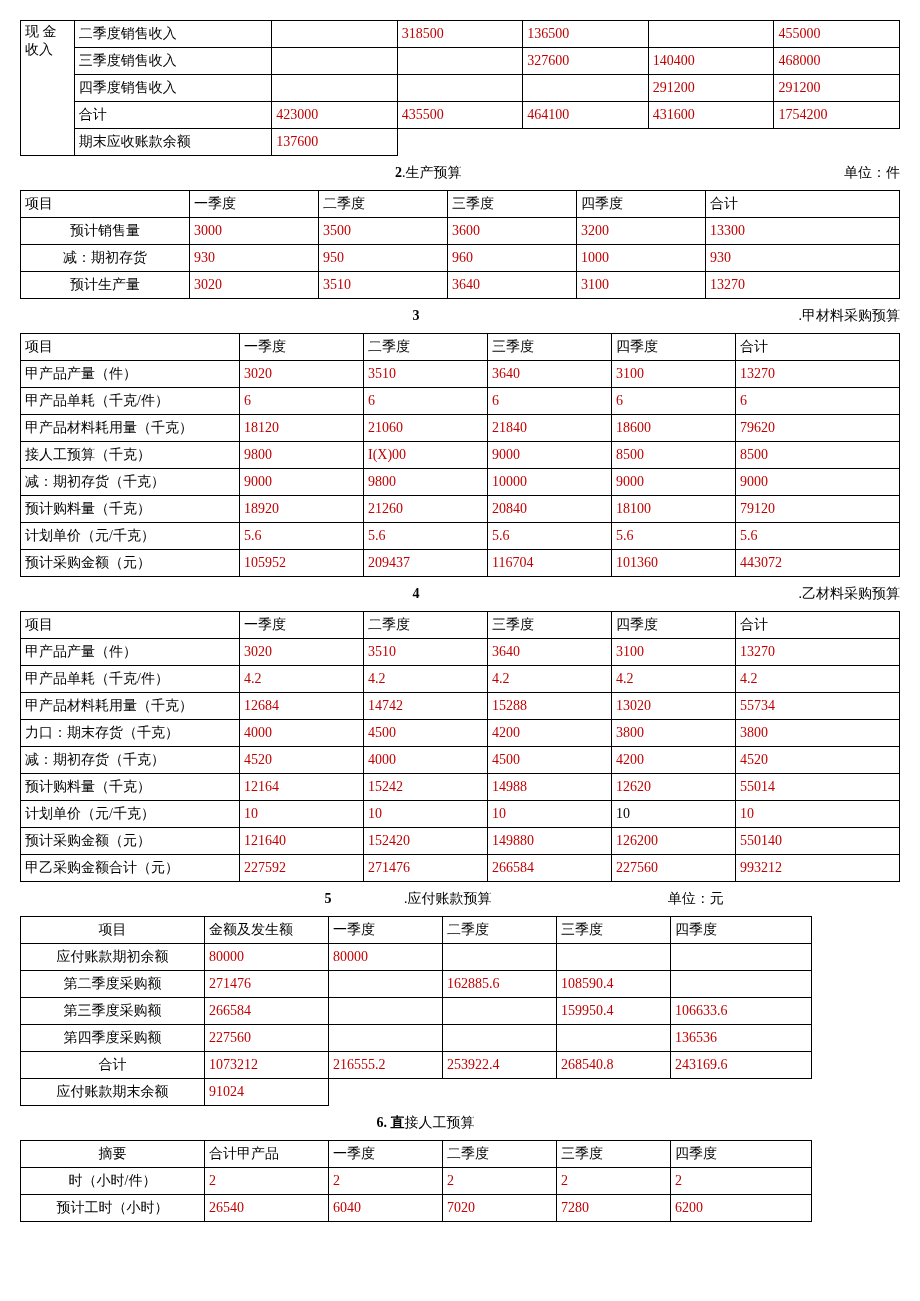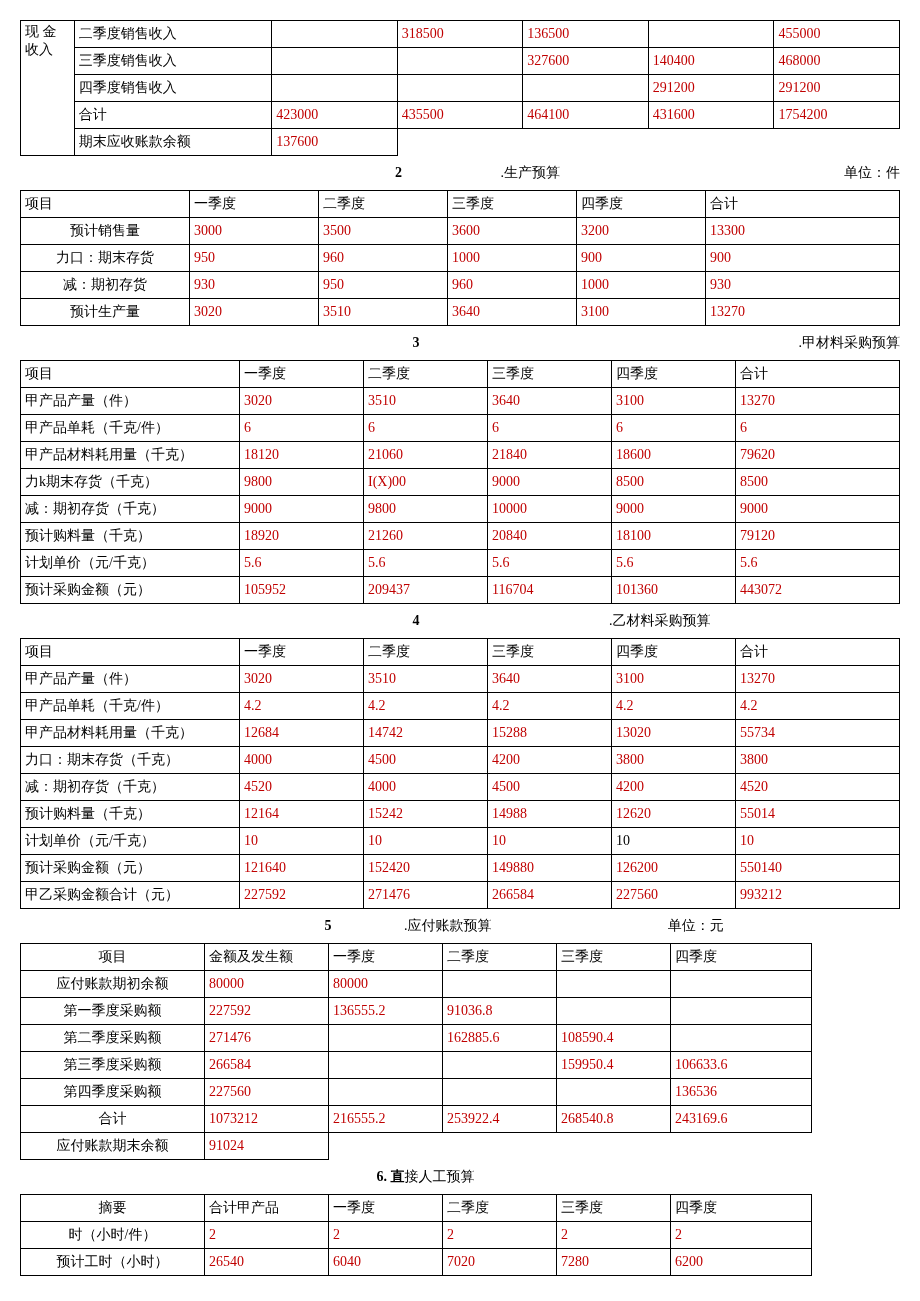--- a/index.html
+++ b/index.html
@@ -59,21 +59,21 @@
     <td colspan="4" class="nob"></td>
   </tr>
 </tbody>
   </table>
 
 <table class="title-row">
   <tbody>
       <tr>
     <td style="width:40%"></td>
     <td style="width:30px;text-align:right;font-weight:bold">2</td>
-    <td style="text-align:center">.生产预算</td>
+    <td style="text-align:left">.生产预算</td>
     <td style="text-align:right">单位：件</td>
   </tr>
 </tbody>
   </table>
 
 <table>
   <tbody>
       <tr>
     <td style="width:160px">项目</td>
     <td style="width:120px">一季度</td>
@@ -84,28 +84,20 @@
   </tr>
   <tr>
         <td class="center">预计销售量</td>
         <td class="red">3000</td>
         <td class="red">3500</td>
         <td class="red">3600</td>
         <td class="red">3200</td>
         <td class="red">13300</td>
       </tr>
   <tr>
-        <td class="center">力口：期末存货</td>
-        <td class="red">950</td>
-        <td class="red">960</td>
-        <td class="red">1000</td>
-        <td class="red">900</td>
-        <td class="red">900</td>
-      </tr>
-  <tr>
         <td class="center">减：期初存货</td>
         <td class="red">930</td>
         <td class="red">950</td>
         <td class="red">960</td>
         <td class="red">1000</td>
         <td class="red">930</td>
       </tr>
   <tr>
         <td class="center">预计生产量</td>
         <td class="red">3020</td>
@@ -155,21 +147,21 @@
       </tr>
   <tr>
         <td>甲产品材料耗用量（千克）</td>
         <td class="red">18120</td>
         <td class="red">21060</td>
         <td class="red">21840</td>
         <td class="red">18600</td>
         <td class="red">79620</td>
       </tr>
   <tr>
-        <td>力k期末存货（千克）</td>
+        <td>接人工预算（千克）</td>
         <td class="red">9800</td>
         <td class="red">I(X)00</td>
         <td class="red">9000</td>
         <td class="red">8500</td>
         <td class="red">8500</td>
       </tr>
   <tr>
         <td>减：期初存货（千克）</td>
         <td class="red">9000</td>
         <td class="red">9800</td>
@@ -202,21 +194,21 @@
         <td class="red">443072</td>
       </tr>
 </tbody>
   </table>
 
 <table class="title-row">
     <tbody>
       <tr>
   <td style="width:42%"></td>
   <td style="width:30px;text-align:right;font-weight:bold">4</td>
-  <td style="text-align:center">.乙材料采购预算</td>
+  <td style="text-align:right">.乙材料采购预算</td>
 </tr>
     </tbody>
   </table>
 
 <table>
   <tbody>
       <tr>
     <td style="width:210px">项目</td>
     <td style="width:115px">一季度</td>
     <td style="width:115px">二季度</td>
@@ -322,28 +314,20 @@
   </tr>
   <tr>
         <td class="center">应付账款期初余额</td>
         <td class="red">80000</td>
         <td class="red">80000</td>
         <td></td>
         <td></td>
         <td></td>
       </tr>
   <tr>
-        <td class="center">第一季度采购额</td>
-        <td class="red">227592</td>
-        <td class="red">136555.2</td>
-        <td class="red">91036.8</td>
-        <td></td>
-        <td></td>
-      </tr>
-  <tr>
         <td class="center">第二季度采购额</td>
         <td class="red">271476</td>
         <td></td>
         <td class="red">162885.6</td>
         <td class="red">108590.4</td>
         <td></td>
       </tr>
   <tr>
         <td class="center">第三季度采购额</td>
         <td class="red">266584</td>

